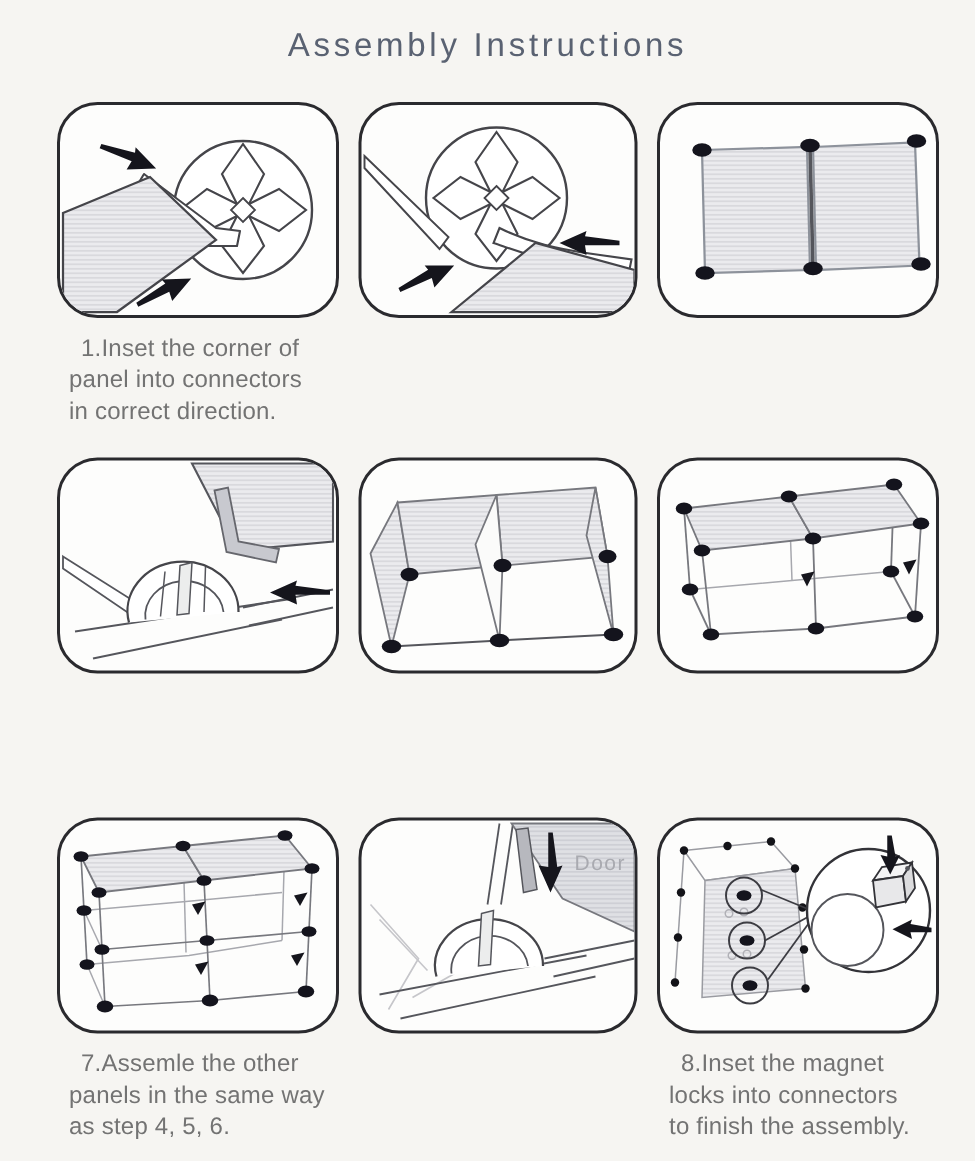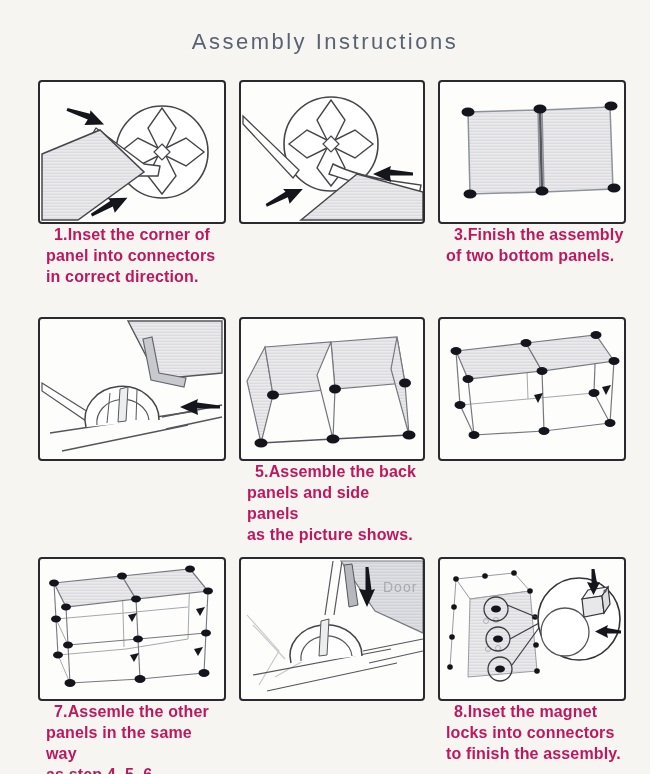--- a/index.html
+++ b/index.html
@@ -3,42 +3,42 @@
 <meta charset="utf-8">
 <style>
   html,body{margin:0;padding:0;}
   body{
     width:650px;height:774px;overflow:hidden;
     background:#f6f5f2;
     font-family:"Liberation Sans", sans-serif;
   }
   .page{width:650px;height:774px;position:relative;}
   .title{
-    padding-top:28px;text-align:center;
+    padding-top:16px;text-align:center;
     font-size:22px;line-height:28px;letter-spacing:2.5px;
     color:#5a6272;font-weight:400;
   }
   .steps{
     margin:24px 24px 0 38px;
     display:grid;
     grid-template-columns:188px 186px 188px;
     grid-template-rows:237px 240px 229px;
     column-gap:13px;
   }
   .cell{overflow:visible;}
   .box{
     width:100%;height:144px;box-sizing:border-box;
-    border:2px solid #2a2a2e;border-radius:4px;
+    border:2px solid #2a2a2e;border-radius:27px;
     background:#fdfdfc;overflow:hidden;
   }
   .box svg{display:block;}
   .caption{
-    padding-left:8px;padding-right:2px;
+    margin-top:10px;padding-left:8px;padding-right:2px;
     font-size:16px;line-height:21px;letter-spacing:0.15px;
-    color:#be185d;white-space:pre-line;text-indent:8px;font-weight:bold;
+    color:#737373;white-space:pre-line;text-indent:8px;
   }
   .cell-6 .caption{padding-left:18px;}
   .defs-holder{position:absolute;width:0;height:0;}
 </style>
 </head>
 <body>
 
 <svg class="defs-holder" aria-hidden="true">
   <defs>
     <pattern id="hatch" width="6" height="3" patternUnits="userSpaceOnUse">
@@ -111,22 +111,20 @@
           <g fill="#14141d">
             <ellipse cx="28" cy="30" rx="6.5" ry="4.5"></ellipse>
             <ellipse cx="100" cy="27" rx="6.5" ry="4.5"></ellipse>
             <ellipse cx="171" cy="24" rx="6.5" ry="4.5"></ellipse>
             <ellipse cx="30" cy="112" rx="6.5" ry="4.5"></ellipse>
             <ellipse cx="102" cy="109" rx="6.5" ry="4.5"></ellipse>
             <ellipse cx="174" cy="106" rx="6.5" ry="4.5"></ellipse>
           </g>
         </svg>
       </div>
-      <div class="caption">3.Finish the assembly
-of two bottom panels.</div>
     </div>
 
     <div class="cell cell-4">
       <div class="box">
         <svg width="184" height="140" viewBox="0 0 184 140">
           <polygon points="88,2 182,2 182,54 118,60" fill="url(#hatch)" stroke="#55565c" stroke-width="1.4"></polygon>
           <polygon points="2,64 56,98 52,106 2,72" fill="#ffffff" stroke="#55565c" stroke-width="1.2"></polygon>
           <g stroke="#55565c" stroke-width="1.3">
             <line x1="10" y1="114" x2="156" y2="92"></line>
             <line x1="22" y1="132" x2="148" y2="106"></line>
@@ -156,23 +154,20 @@
           <g fill="#14141d">
             <ellipse cx="32" cy="76" rx="6" ry="4.5"></ellipse>
             <ellipse cx="94" cy="70" rx="6" ry="4.5"></ellipse>
             <ellipse cx="164" cy="64" rx="6" ry="4.5"></ellipse>
             <ellipse cx="20" cy="124" rx="6.5" ry="4.5"></ellipse>
             <ellipse cx="92" cy="120" rx="6.5" ry="4.5"></ellipse>
             <ellipse cx="168" cy="116" rx="6.5" ry="4.5"></ellipse>
           </g>
         </svg>
       </div>
-      <div class="caption">5.Assemble the back
-panels and side panels
-as the picture shows.</div>
     </div>
 
     <div class="cell cell-6">
       <div class="box">
         <svg width="184" height="140" viewBox="0 0 184 140">
           <g stroke="#a7a8ae" stroke-width="1">
             <line x1="86" y1="24" x2="88" y2="80"></line>
             <polyline points="20,86 88,80 154,74" fill="none"></polyline>
           </g>
           <g stroke="#77787e" stroke-width="1.2" fill="none">

